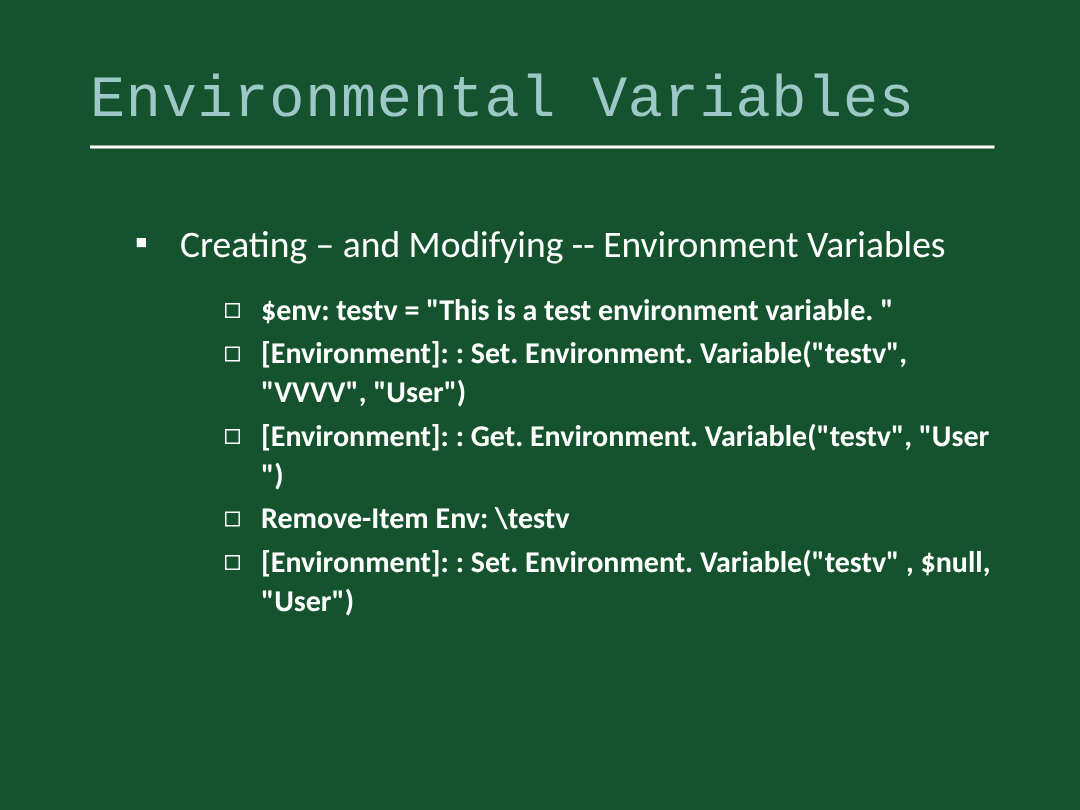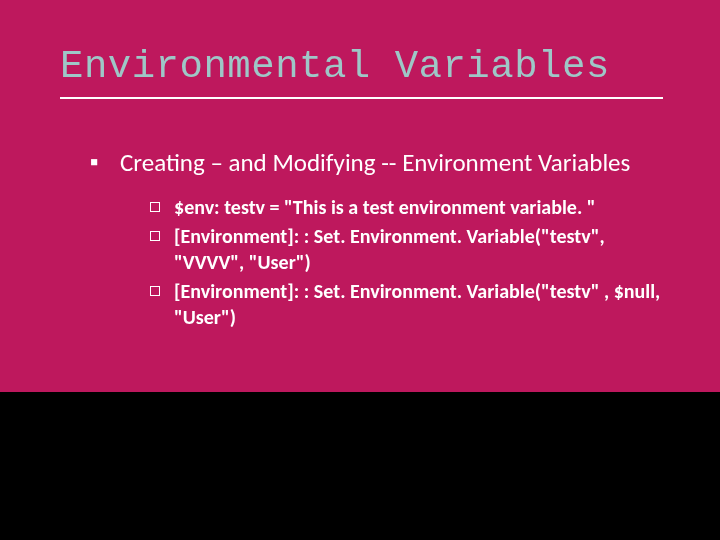--- a/index.html
+++ b/index.html
@@ -1,20 +1,20 @@
 <!DOCTYPE html>
 <html><head>
 <meta charset="utf-8">
 <style>
   * { margin: 0; padding: 0; box-sizing: border-box; }
   html, body { width: 720px; height: 540px; background: #000; overflow: hidden; }
   .slide {
     width: 720px;
-    height: 392px;
-    background: #be185d;
+    height: 540px;
+    background: #14532d;
     color: #fff;
     position: relative;
     padding: 40px 57px 40px 60px;
   }
   .title {
     font-family: "Courier New", Courier, monospace;
     color: #9ec7c7;
     font-size: 39px;
     font-weight: normal;
     letter-spacing: 0.5px;
@@ -79,17 +79,19 @@
 <div class="slide">
   <h1 class="title">Environmental Variables</h1>
   <div class="underline"></div>
 
   <ul class="level1">
     <li>
       <span>Creating – and Modifying -- Environment Variables</span>
       <ul class="level2">
         <li><span>$env: testv = "This is a test environment variable. "</span></li>
         <li><span>[Environment]: : Set. Environment. Variable("testv", "VVVV", "User")</span></li>
+        <li><span>[Environment]: : Get. Environment. Variable("testv", "User ")</span></li>
+        <li><span>Remove-Item Env: \testv</span></li>
         <li><span>[Environment]: : Set. Environment. Variable("testv" , $null, "User")</span></li>
       </ul>
     </li>
   </ul>
 </div>
 
 </body></html>

